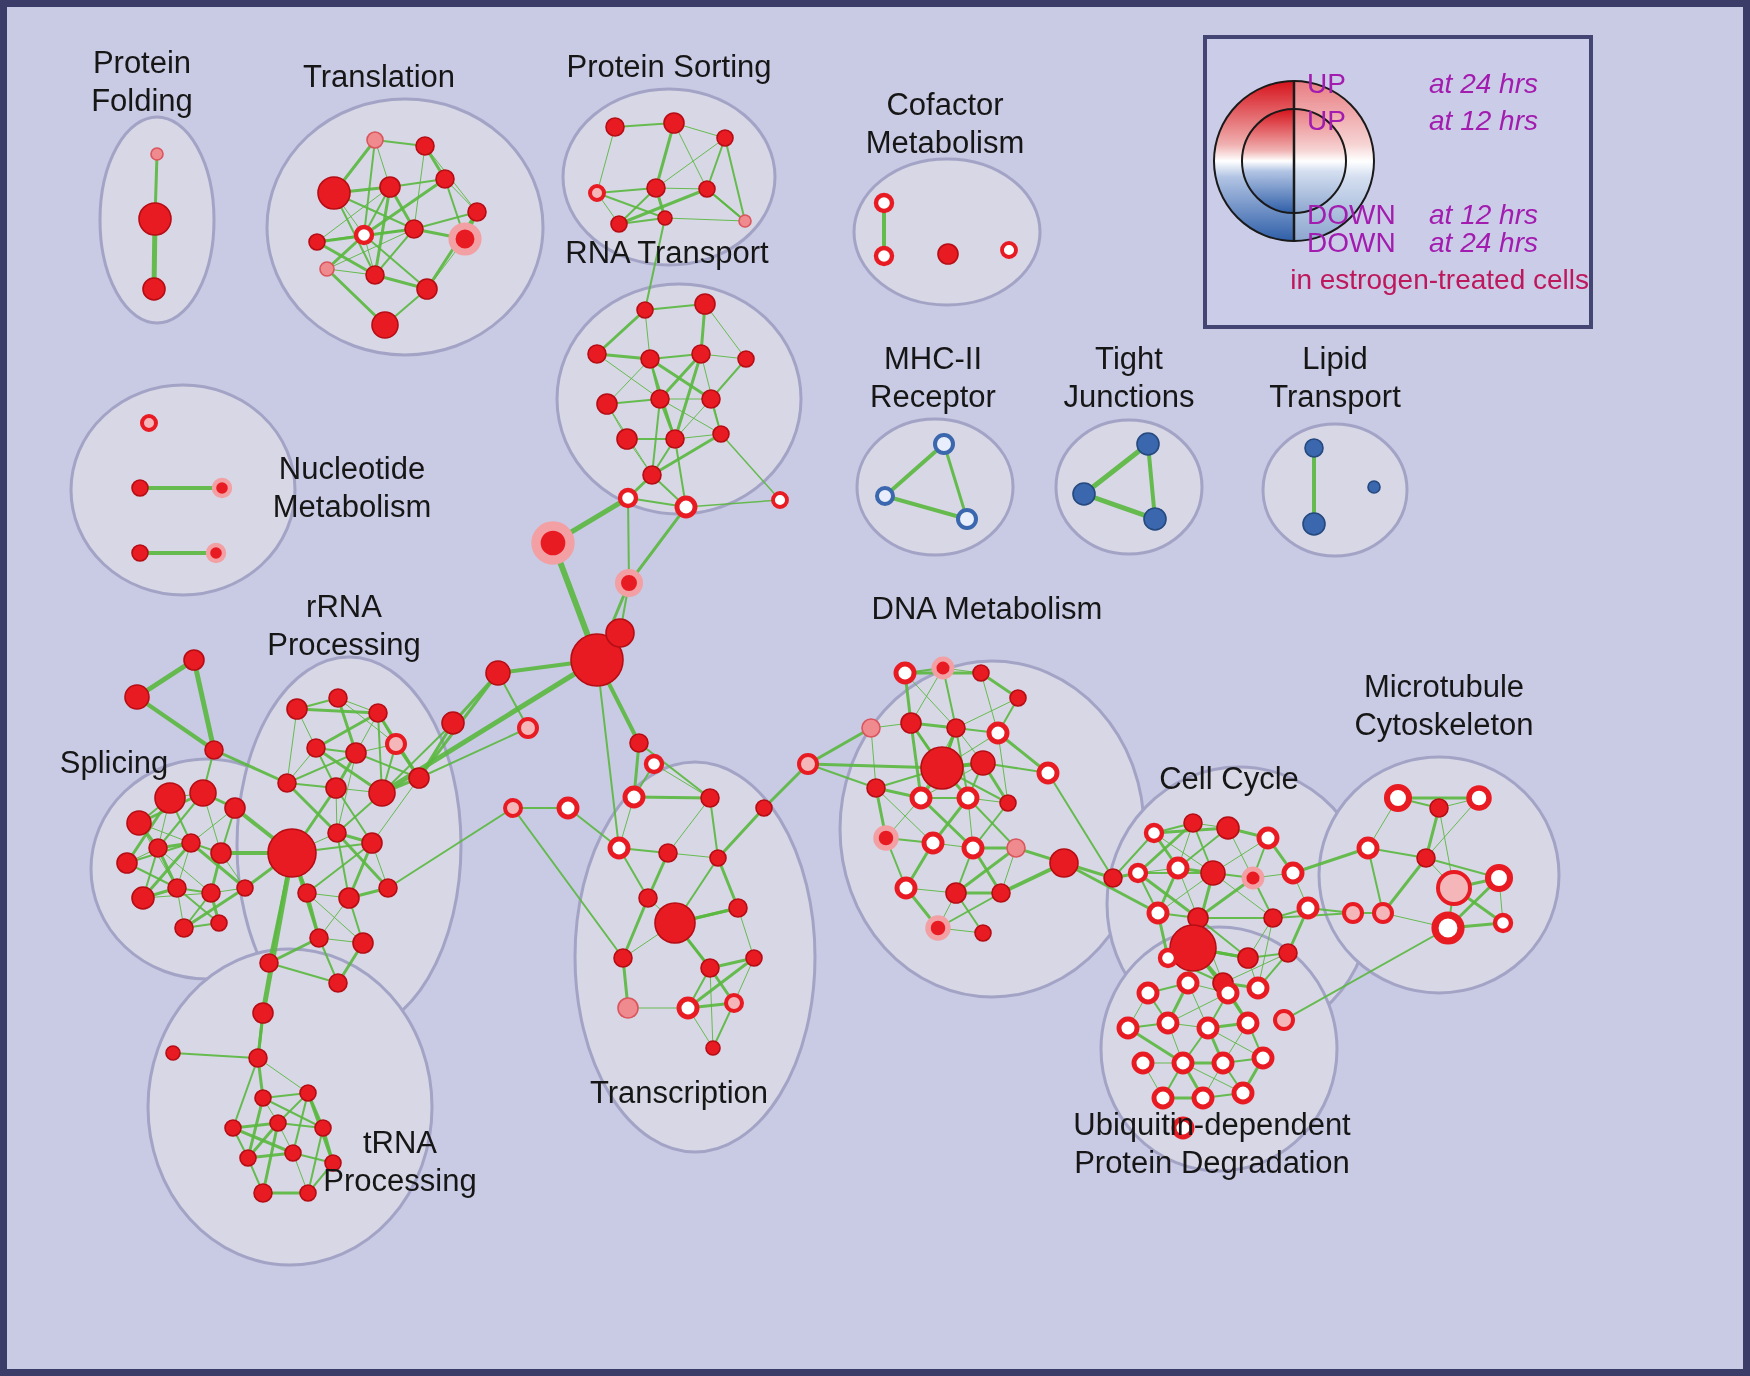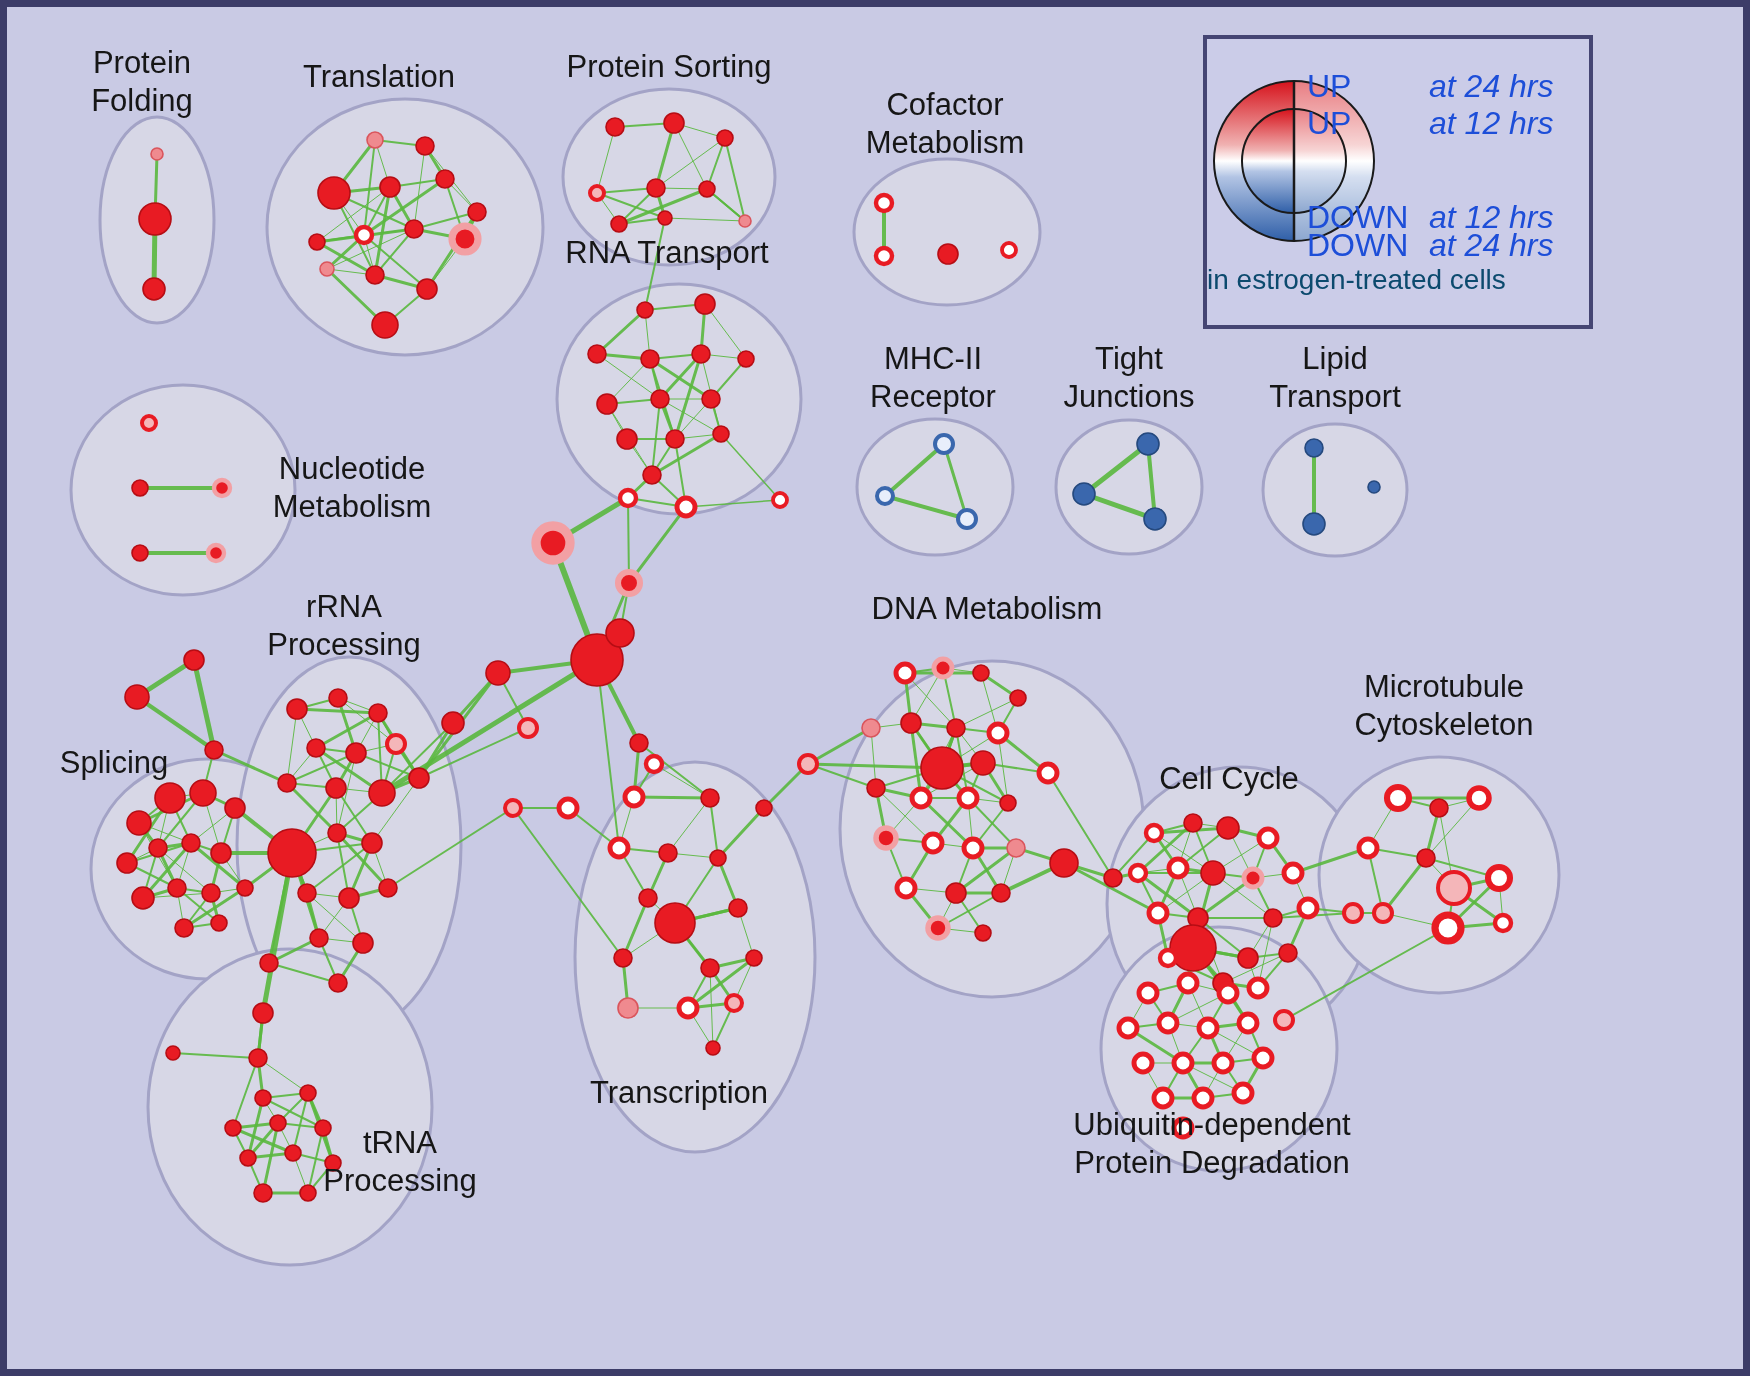--- a/index.html
+++ b/index.html
@@ -14,26 +14,26 @@
     border:7px solid #3c3c68;
     box-sizing:border-box;
     overflow:hidden;
   }
   svg#net{position:absolute;left:0;top:0;}
   .legend{
     position:absolute;left:1196px;top:28px;width:390px;height:294px;
     border:4px solid #454573;background:#cbcce8;box-sizing:border-box;
   }
   .legend svg{position:absolute;left:0;top:0;}
-  .legend-row{position:absolute;left:0;width:100%;height:28px;font-size:32px;color:#1d4ed8;z-index:2;}
+  .legend-row{position:absolute;left:0;width:100%;height:28px;font-size:28px;color:#a21caf;z-index:2;}
   .legend-row .lw{position:absolute;left:100px;white-space:nowrap;}
   .legend-row .lt{position:absolute;left:222px;white-space:nowrap;font-style:italic;}
   .legend-footer{
-    position:absolute;left:0;width:100%;text-align:left;
-    font-size:28px;line-height:33px;color:#0c4a6e;z-index:2;
+    position:absolute;left:0;width:100%;text-align:right;
+    font-size:28px;line-height:33px;color:#be185d;z-index:2;
   }
 </style>
 </head>
 <body>
 
 <div class="frame">
 
   <svg id="net" width="1750" height="1376" viewBox="0 0 1750 1376">
       <g>
         <ellipse cx="150" cy="213" rx="57" ry="103" fill="#d7d7e6" stroke="#a3a3c6" stroke-width="3"></ellipse>

